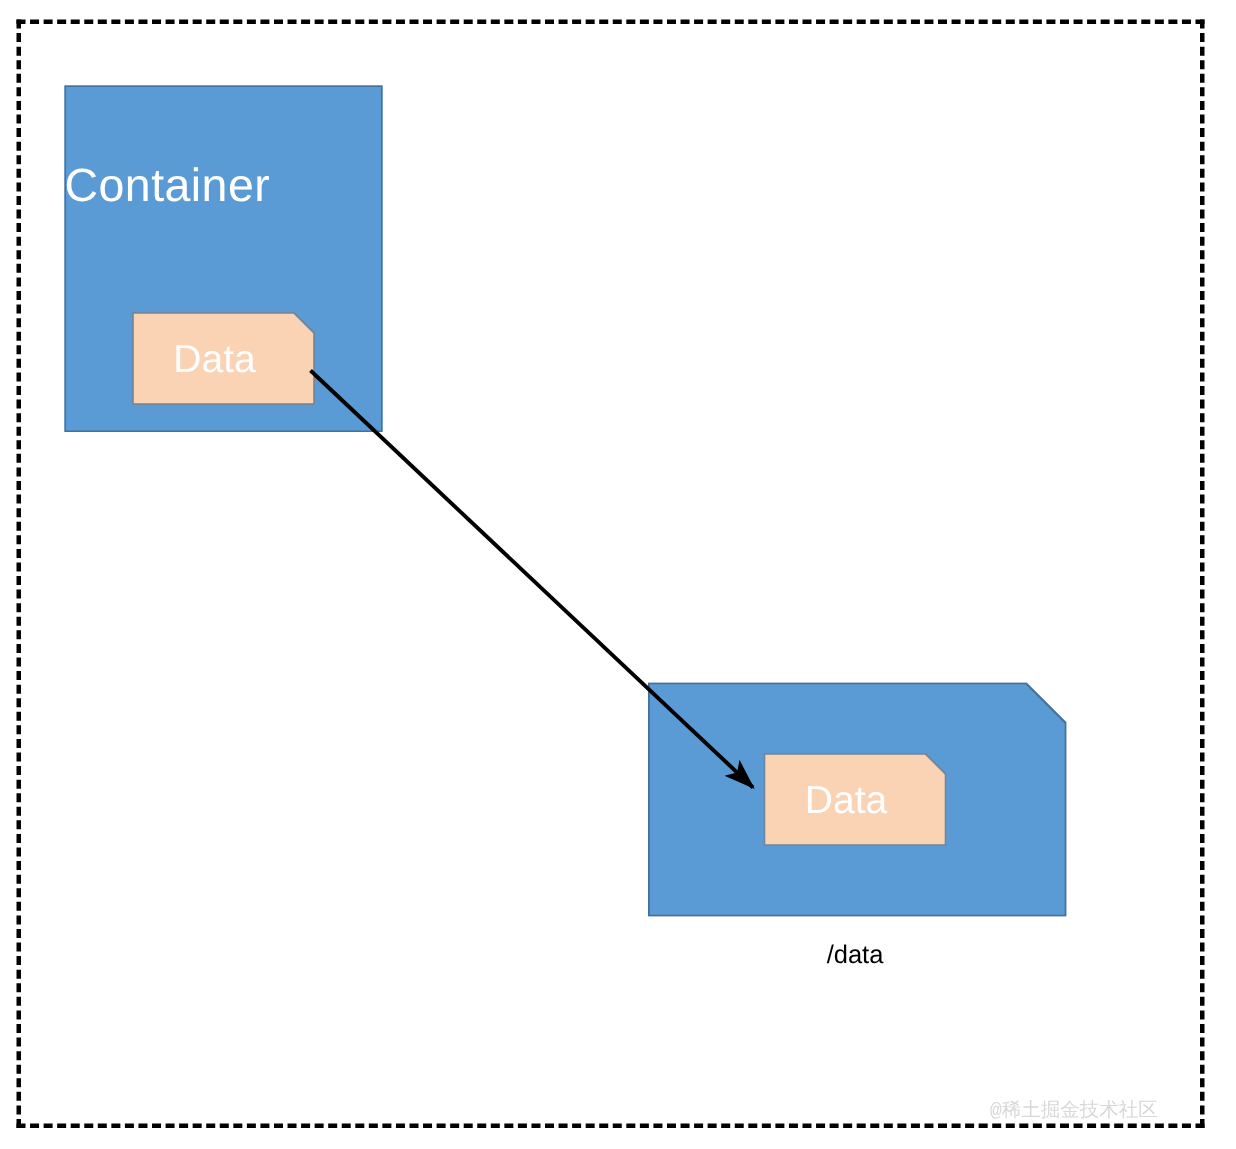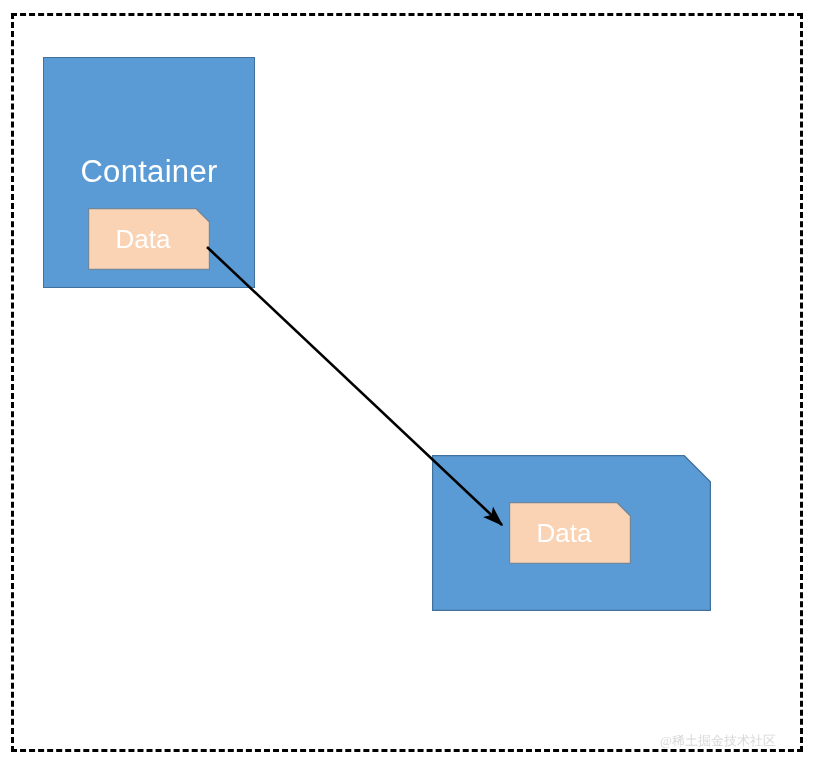--- a/index.html
+++ b/index.html
@@ -37,27 +37,25 @@
     height: 231px;
     box-sizing: border-box;
     background: #5B9BD5;
     border: 1px solid #41719C;
   }
   #container-label {
     position: absolute;
     left: 43px;
     top: 104px;
     width: 212px;
-    text-align: center;
     color: #ffffff;
     font-size: 31px;
     line-height: 40px;
     letter-spacing: 0.3px;
     white-space: nowrap;
-    margin-top: 48px;
   }
   
   #container-data-shape {
     position: absolute;
     left: 88px;
     top: 208px;
     width: 122px;
     height: 62px;
   }
   #container-data-label {
@@ -130,21 +128,21 @@
     pointer-events: none;
   }
   #watermark {
     position: absolute;
     left: 660px;
     top: 733px;
     color: #d8d8d8;
     font-size: 13px;
     line-height: 16px;
     white-space: nowrap;
-    font-family: Liberation Serif, serif;
+    font-family: Liberation Mono, monospace;
   }
 </style>
 </head>
 <body>
 
 <div id="canvas">
 
   <div id="host-boundary"></div>
 
   <div id="container-box"></div>
@@ -157,20 +155,21 @@
 
   <svg id="host-box-shape" viewBox="0 0 279 156">
     <polygon points="0.5,0.5 252,0.5 278.5,27 278.5,155.5 0.5,155.5" fill="#5B9BD5" stroke="#41719C" stroke-width="1.4"></polygon>
   </svg>
 
   <svg id="host-data-shape" viewBox="0 0 122 62">
     <polygon points="0.5,0.5 108,0.5 121.5,14 121.5,61.5 0.5,61.5" fill="#FAD3B4" stroke="#70889E" stroke-width="1.4"></polygon>
   </svg>
   <div id="host-data-label">Data</div>
 
+  <div id="host-path-label">/data</div>
 
 
   <svg id="mount-arrow" viewBox="0 0 824 766">
     <defs>
       <marker id="arrowhead" markerWidth="9" markerHeight="9" refX="7.4" refY="3.1" orient="auto" markerUnits="strokeWidth">
         <path d="M0,0.3 L8,3.1 L0,5.9 L1.8,3.1 Z" fill="#000000"></path>
       </marker>
     </defs>
     <line x1="207" y1="247" x2="502" y2="525" stroke="#000000" stroke-width="2.6" marker-end="url(#arrowhead)"></line>
   </svg>

